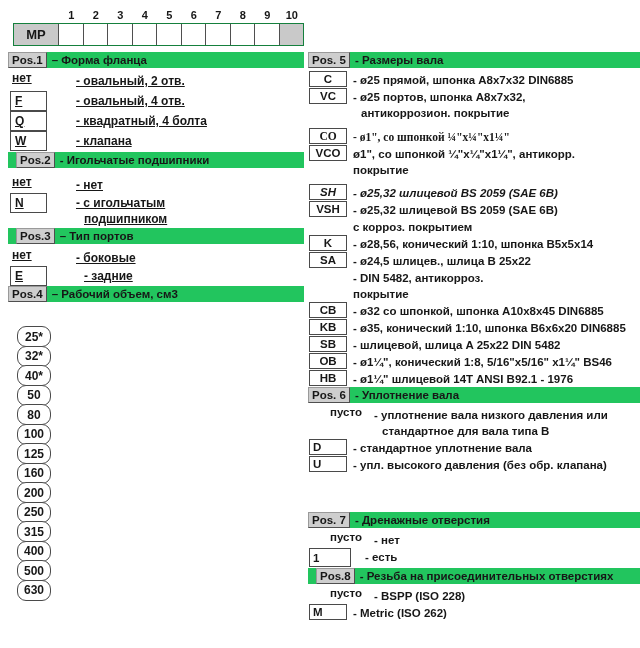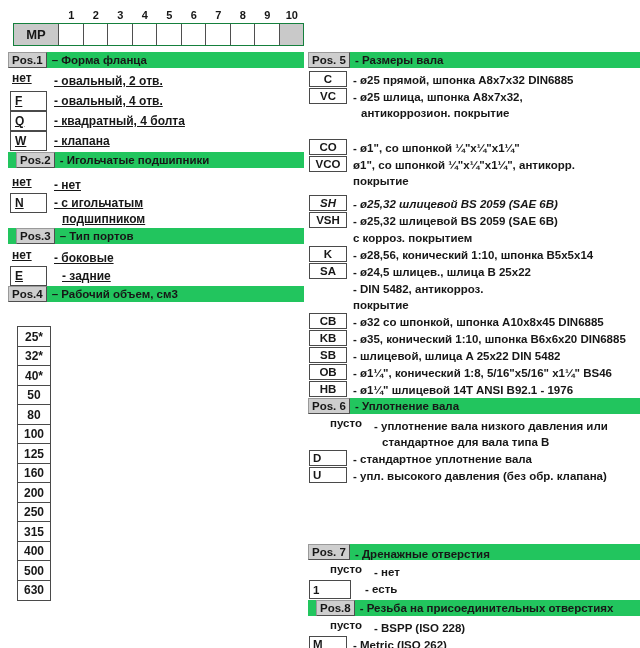--- a/index.html
+++ b/index.html
@@ -35,43 +35,43 @@
               border-right-color: #4f4f4f; border-bottom-color: #4f4f4f;
               height: 16px; padding: 0 3px; margin-right: 5px;
               display: flex; align-items: center; flex-shrink: 0; }
 
   
   .opt { display: flex; align-items: flex-start; text-decoration: underline; }
   .codebox { border: 1.5px solid #4a4a4a; background: #fff; flex-shrink: 0; }
   .lbox { width: 37px; height: 20px; padding-left: 4px; margin-right: 7px;
           font-size: 12px; display: flex; align-items: center; margin-left: 2px; }
   .lplain { width: 39px; margin-right: 7px; padding-left: 4px; flex-shrink: 0; font-size: 12px; }
-  .ldesc { font-size: 12px; line-height: 16px; padding-top: 2px; }
+  .ldesc { font-size: 12px; line-height: 16px; padding-top: 2px; margin-left: 22px; }
   .lrow { min-height: 20px; }
   .srow { min-height: 16px; }
   .ind { padding-left: 8px; }
 
   
   .vstack { margin-top: 24px; margin-left: 9px; width: 34px; }
   .vbox { width: 34px; height: 21px; margin-top: -1.5px; font-size: 12px;
-          display: flex; align-items: center; justify-content: center; }
+          display: flex; align-items: center; justify-content: center; border-radius: 9px; }
   .vbox:first-child { margin-top: 0; }
 
   
   .rrow { display: flex; align-items: flex-start; min-height: 17px; font-size: 11.5px; }
   .rbox { width: 38px; height: 16px; margin-right: 6px; margin-left: 1px;
           display: flex; align-items: center; justify-content: center; font-size: 11.5px; }
   .rbox.la { justify-content: flex-start; padding-left: 3px; }
   .rbox.tall { height: 19px; width: 42px; }
   .rplain { width: 45px; flex-shrink: 0; padding-left: 1px; white-space: nowrap; margin-left: 21px; }
   .rspace { width: 45px; flex-shrink: 0; }
   .rdesc { line-height: 16px; padding-top: 1px; }
-  .mt3 { margin-top: 18px; }  .mt5 { }  .mt6 { margin-top: 6px; font-style: italic; }
+  .mt3 { margin-top: 7px; font-family: Liberation Serif, serif; }  .mt5 { }  .mt6 { margin-top: 6px; font-style: italic; }
   .mt7 { margin-top: 7px; }  .mt1 { margin-top: 1px; padding-left: 8px; }  .mt4 { margin-top: 4px; }
-  .mt39 { margin-top: 60px; align-items: flex-end; }
+  .mt39 { margin-top: 39px; }
 </style>
 </head>
 <body>
 
 <div class="page">
 
   <div class="code-table">
     <div class="nums">
       <span class="num">1</span>
       <span class="num">2</span>
@@ -175,21 +175,21 @@
     <div class="hdr mt5">
       <span class="poslabel">Pos. 5</span>
       <span>- Размеры вала</span>
     </div>
     <div class="rrow">
       <span class="codebox rbox">C</span>
       <span class="rdesc">- ø25 прямой, шпонка A8x7x32 DIN6885</span>
     </div>
     <div class="rrow">
       <span class="codebox rbox">VC</span>
-      <span class="rdesc"><span>- ø25 шлица, шпонка A8x7x32,</span><br><span class="ind">антикоррозион. покрытие</span></span>
+      <span class="rdesc"><span>- ø25 портов, шпонка A8x7x32,</span><br><span class="ind">антикоррозион. покрытие</span></span>
     </div>
     <div class="rrow mt3">
       <span class="codebox rbox">CO</span>
       <span class="rdesc">- ø1", со шпонкой ¼"x¼"x1¼"</span>
     </div>
     <div class="rrow">
       <span class="codebox rbox">VCO</span>
       <span class="rdesc"><span>ø1", со шпонкой ¼"x¼"x1¼", антикорр.</span><br><span>покрытие</span></span>
     </div>
     <div class="rrow mt6">

